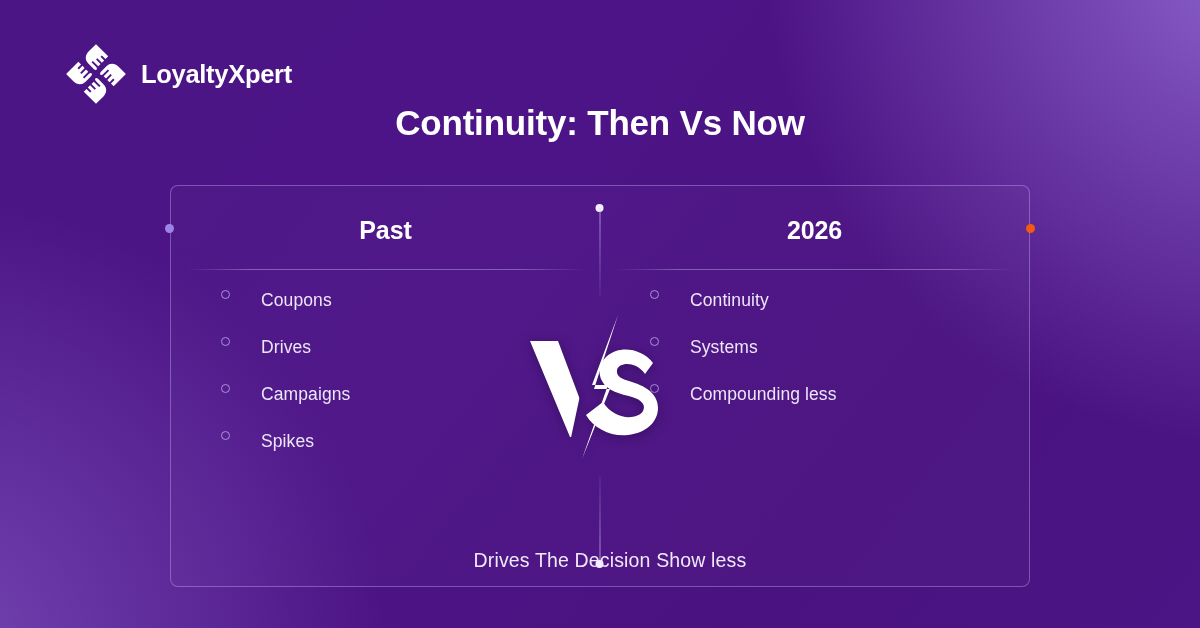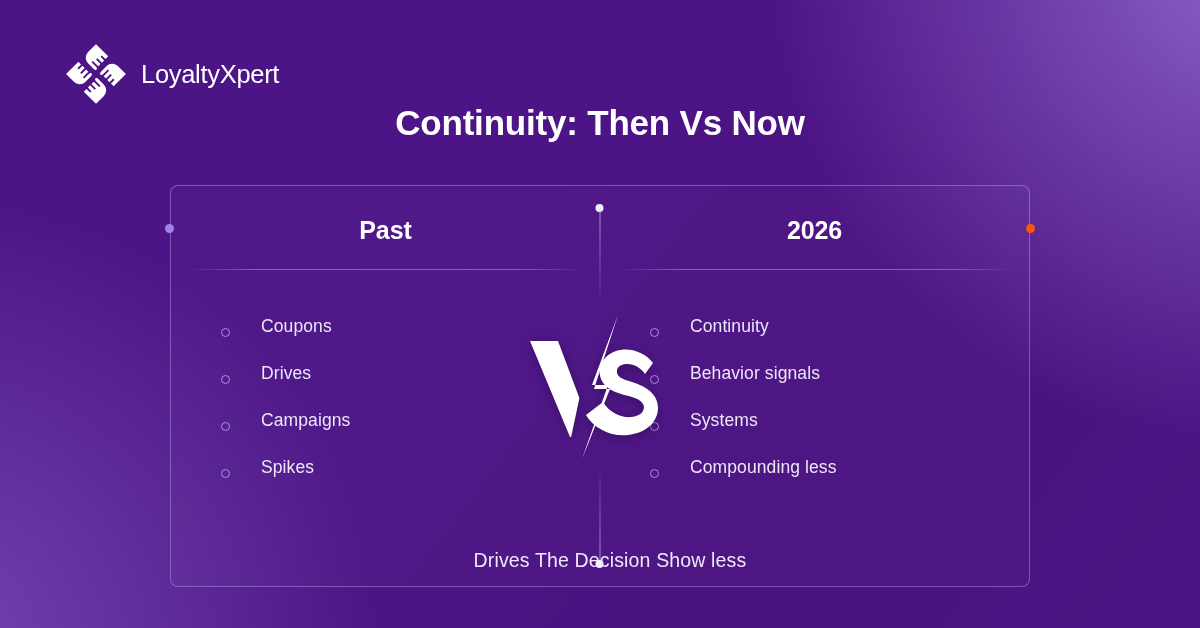--- a/index.html
+++ b/index.html
@@ -22,21 +22,21 @@
 
   
   .logo{
     position:absolute; left:64px; top:42px;
     display:flex; align-items:center; gap:13px;
   }
   .logo-mark{ width:64px; height:64px; display:block; }
   .logo-word{
     color:#ffffff;
     font-size:25.5px;
-    font-weight:400;
+    font-weight:700;
     letter-spacing:-.3px;
     white-space:nowrap;
   }
 
   
   .title{
     position:absolute; left:0; right:0; top:103px;
     text-align:center;
     color:#ffffff;
     font-size:35px;
@@ -81,21 +81,21 @@
     height:1px;
     background:linear-gradient(to right,
       rgba(198,176,238,0) 0%,
       rgba(198,176,238,.45) 16%,
       rgba(198,176,238,.45) 84%,
       rgba(198,176,238,0) 100%);
   }
 
   .list{ list-style:none; margin-top:20px; }
   .list li{
-    display:flex; align-items:flex-end;
+    display:flex; align-items:flex-start;
     height:47px;
     padding-left:50px;
   }
   .col.right .list li{ padding-left:50px; }
 
   .bullet{
     width:9px; height:9px;
     border:1.4px solid rgba(176,150,226,.95);
     border-radius:50%;
     flex:0 0 auto;
@@ -217,24 +217,20 @@
         </ul>
       </div>
 
       <div class="col right">
         <div class="col-head">2026</div>
         <div class="col-rule"></div>
         <ul class="list">
           <li>
             <span class="bullet"></span>
             <span class="li-text">Continuity</span>
-          </li>
-          <li>
-            <span class="bullet"></span>
-            <span class="li-text">Behavior signals</span>
           </li>
           <li>
             <span class="bullet"></span>
             <span class="li-text">Systems</span>
           </li>
           <li>
             <span class="bullet"></span>
             <span class="li-text">Compounding less</span>
           </li>
         </ul>

